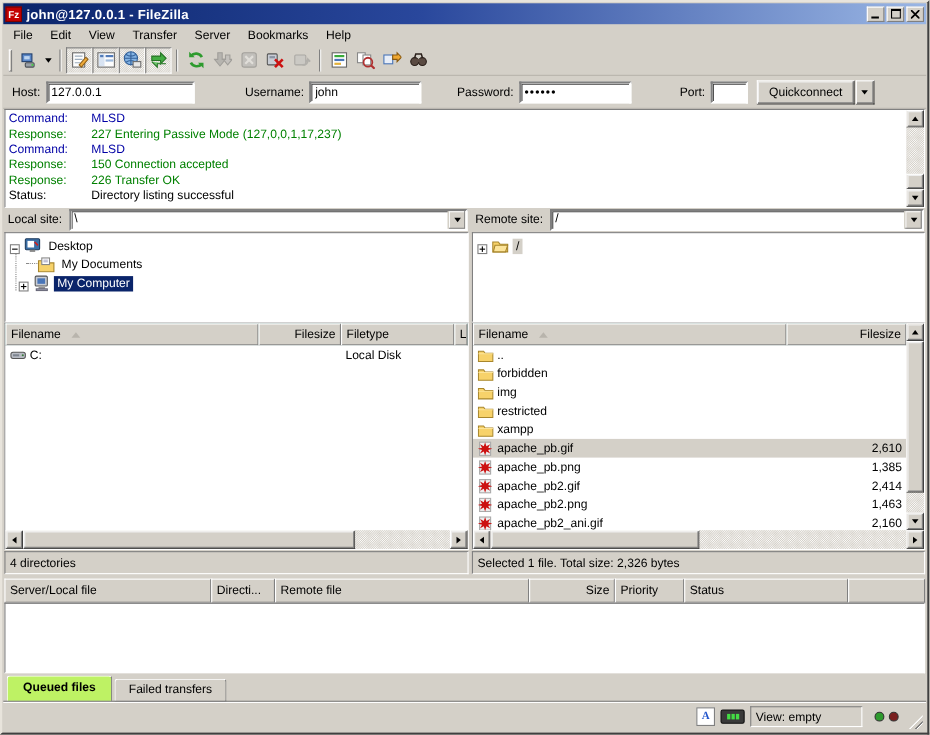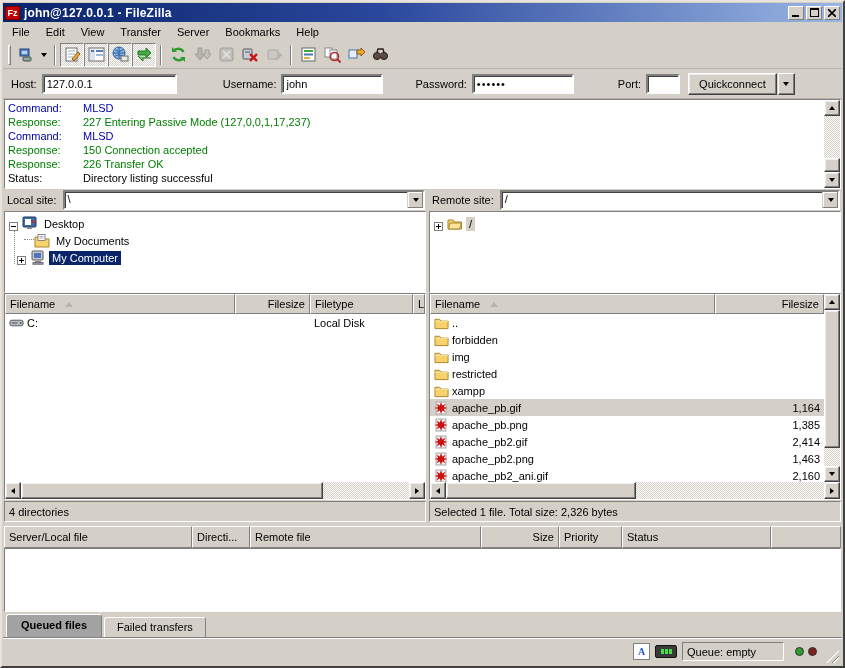--- a/index.html
+++ b/index.html
@@ -123,21 +123,21 @@
   
   .q-splitter { height:4px; flex:0 0 4px; }
   .q-header { height:22px; flex:0 0 22px; display:flex; margin:0 1px; }
   .qc0 { width:188px; flex:0 0 188px; } .qc1 { width:58px; flex:0 0 58px; } .qc2 { width:231px; flex:0 0 231px;text-align:right; }
   .qc3 { width:78px; flex:0 0 78px; } .qc4 { width:63px; flex:0 0 63px; } .qc5 { width:149px; flex:0 0 149px; } .qc6 { flex:1; }
   .q-body { height:64px; flex:0 0 64px; margin:0 1px; border:1px solid; border-color:#808080 #fff #fff #808080; background:#fff; }
 
   .tabs { height:25px; flex:0 0 25px; display:flex; align-items:flex-start; padding:2px 0 0 3px; }
   .tab { padding:3px 12px 4px; margin-right:2px; border:1px solid; border-color:#fff #808080 #808080 #fff;
          border-radius:3px 3px 0 0; background:#d4d0c8; margin-top:3px; }
-  .tab.active { background:#a3a3a3; font-weight:bold; margin-top:0; padding:4px 14px 6px; border-bottom-color:#ece9e2; }
+  .tab.active { background:#bef264; font-weight:bold; margin-top:0; padding:4px 14px 6px; border-bottom-color:#ece9e2; }
 
   
   .statusbar { height:28px; flex:0 0 28px; border-top:1px solid #808080; box-shadow:inset 0 1px 0 #fff;
                display:flex; align-items:center; justify-content:flex-end; padding:0 3px; gap:5px; }
   .type-icon { width:17px; height:17px; background:#fff; border:1px solid #808080; display:flex; align-items:center; justify-content:center;
                font-weight:bold; font-size:10px; color:#2255cc; font-family:"Liberation Serif",serif; }
   .speed-icon { width:22px; height:13px; background:#3a3a3a; border:1px solid #111; border-radius:2px; display:flex; align-items:center; justify-content:center; gap:1px; }
   .speed-icon i { display:block; width:3px; height:5px; background:#44dd44; }
   .queue-box { width:102px; height:19px; border:1px solid; border-color:#808080 #fff #fff #808080; display:flex; align-items:center; padding:0 4px; }
   .leds { display:flex; gap:4px; margin-left:6px; }
@@ -525,21 +525,21 @@
                 <span class="fcell rc-size right"></span>
               </div>
               <div class="frow sel-inactive">
                 <span class="fcell rc-name" style="padding-left:2px">
                     <svg class="ficon" viewBox="0 0 15 14">
                       <rect x="2" y="1" width="10" height="12" fill="#eee" stroke="#aaa"></rect>
                       <path fill="#cc1111" d="M7 1 L8.2 4.6 L11.6 2.8 L9.8 6 L13.6 7 L9.8 8 L11.6 11.2 L8.2 9.4 L7 13 L5.8 9.4 L2.4 11.2 L4.2 8 L0.4 7 L4.2 6 L2.4 2.8 L5.8 4.6 Z"></path>
                     </svg>
                     <span>apache_pb.gif</span>
                   </span>
-                <span class="fcell rc-size right">1,164</span>
+                <span class="fcell rc-size right">2,610</span>
               </div>
               <div class="frow">
                 <span class="fcell rc-name" style="padding-left:2px">
                     <svg class="ficon" viewBox="0 0 15 14">
                       <rect x="2" y="1" width="10" height="12" fill="#eee" stroke="#aaa"></rect>
                       <path fill="#cc1111" d="M7 1 L8.2 4.6 L11.6 2.8 L9.8 6 L13.6 7 L9.8 8 L11.6 11.2 L8.2 9.4 L7 13 L5.8 9.4 L2.4 11.2 L4.2 8 L0.4 7 L4.2 6 L2.4 2.8 L5.8 4.6 Z"></path>
                     </svg>
                     <span>apache_pb.png</span>
                   </span>
                 <span class="fcell rc-size right">1,385</span>
@@ -632,21 +632,21 @@
   </div>
 
   <div class="statusbar">
     <span class="type-icon">A</span>
     <span class="speed-icon">
         <i></i>
         <i></i>
         <i></i>
       </span>
     <span class="queue-box">
-        <span>Queue: empty</span>
+        <span>View: empty</span>
       </span>
     <span class="leds">
       <span class="led green"></span>
       <span class="led red"></span>
     </span>
     <span class="grip"></span>
   </div>
 
 </div>
 

